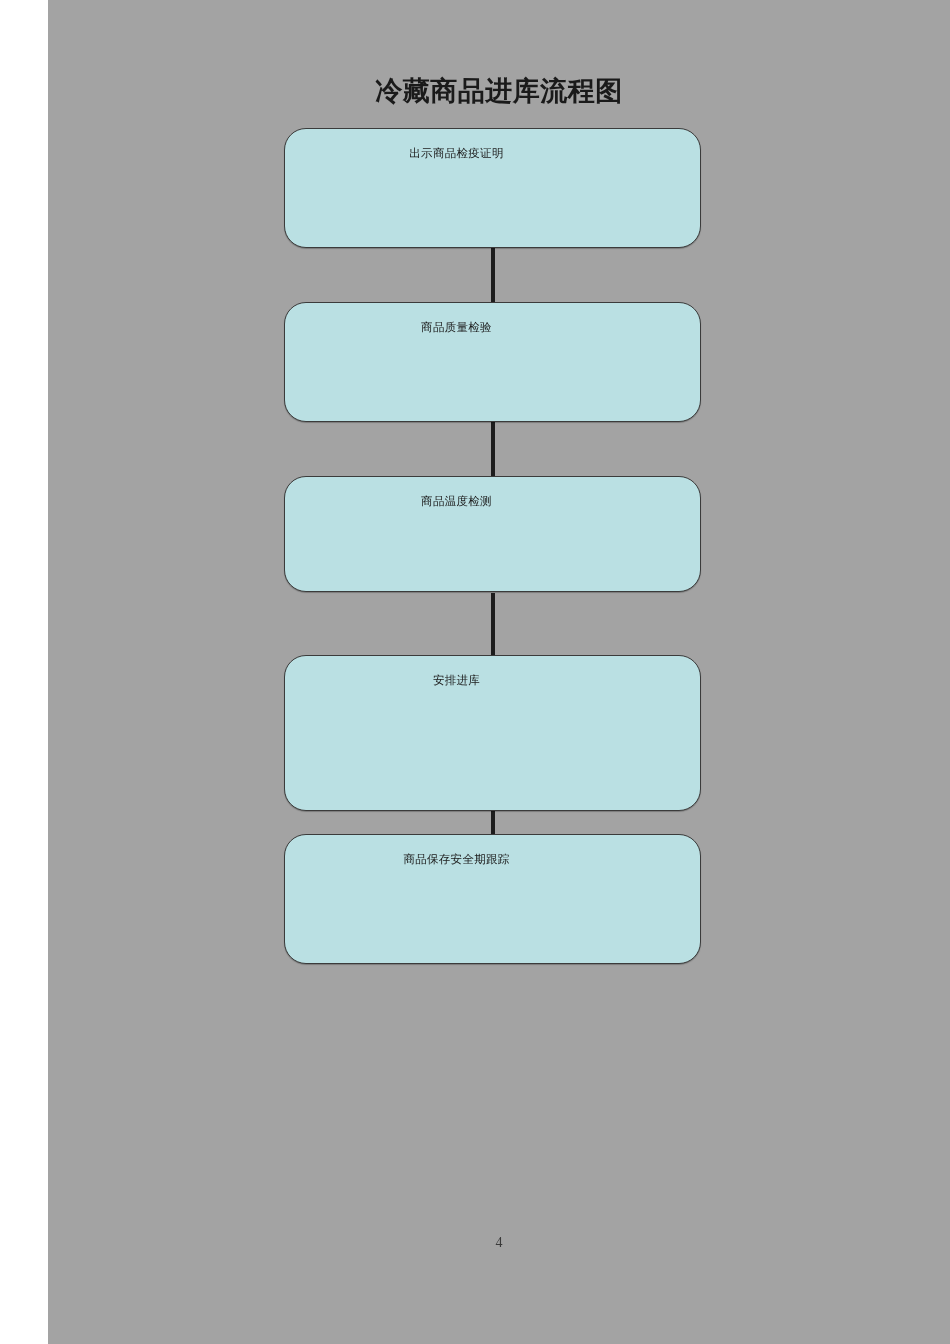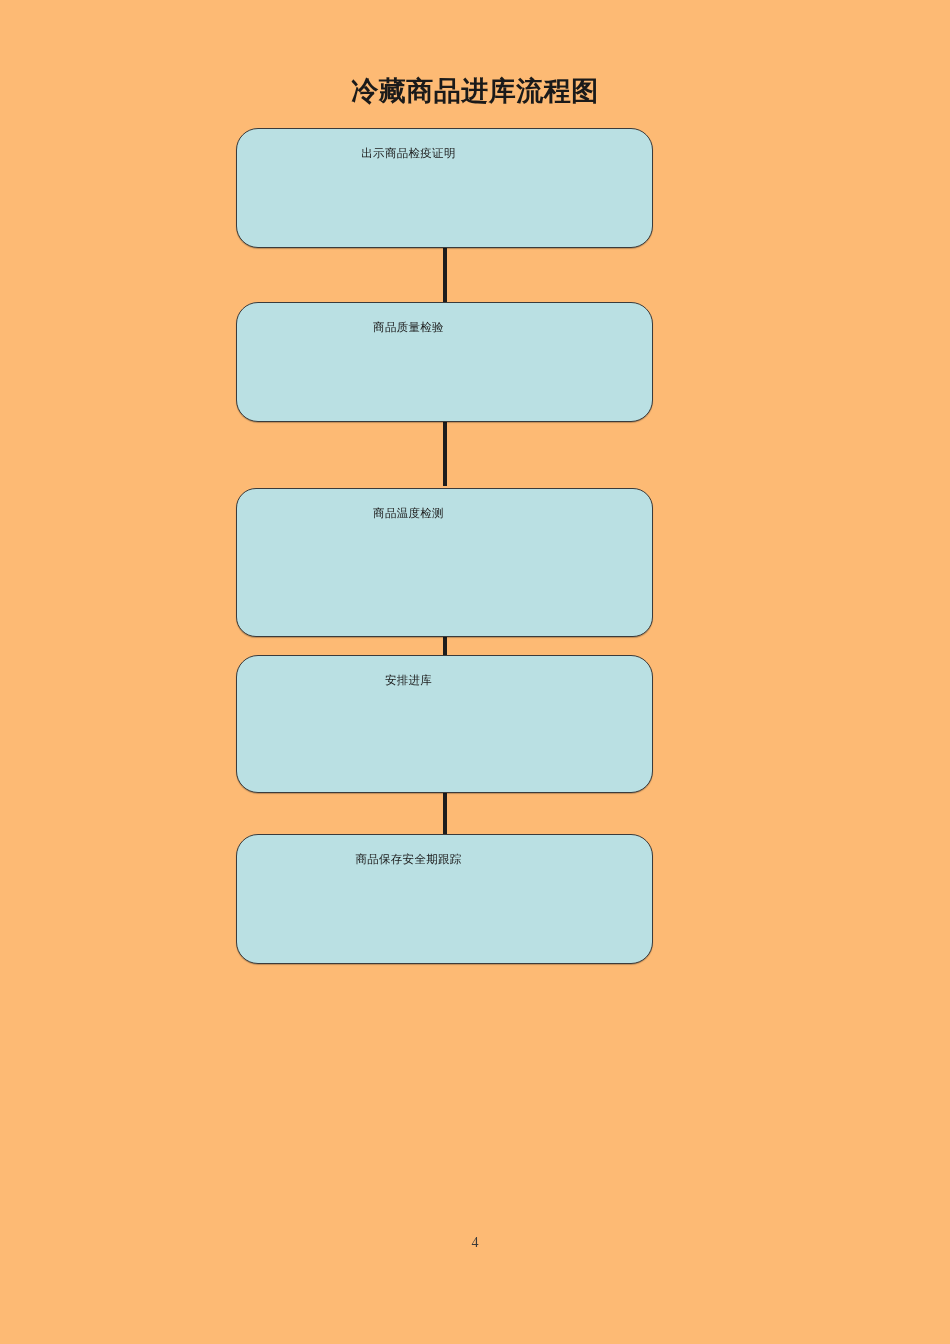--- a/index.html
+++ b/index.html
@@ -12,21 +12,22 @@
     height: 1344px;
     position: relative;
     overflow: hidden;
     font-family: "Liberation Sans", "DejaVu Sans", sans-serif;
     -webkit-font-smoothing: antialiased;
   }
 
   #page {
     position: absolute;
     inset: 0;
-    background: #fdba74;
+    background: #a3a3a3;
+    margin-left: 48px;
   }
 
   
   .doc-title {
     position: absolute;
     left: 0;
     right: 0;
     top: 74px;
     text-align: center;
     font-family: "Liberation Serif", "DejaVu Serif", serif;
@@ -80,22 +81,22 @@
     font-size: 11.5px;
     line-height: 16px;
     color: #1b1b1b;
     letter-spacing: 0.3px;
     white-space: nowrap;
     transform: translateX(-36px);
   }
 
   .node.n1 { top: 128px; height: 120px; }
   .node.n2 { top: 302px; height: 120px; }
-  .node.n3 { top: 488px; height: 149px; border-radius: 20px; }
-  .node.n4 { top: 655px; height: 138px; }
+  .node.n3 { top: 476px; height: 116px; }
+  .node.n4 { top: 655px; height: 156px; }
   .node.n5 { top: 834px; height: 130px; }
 
   
   .page-number {
     position: absolute;
     left: 0;
     right: 0;
     top: 1234px;
     text-align: center;
     font-family: "Liberation Serif", "DejaVu Serif", serif;

